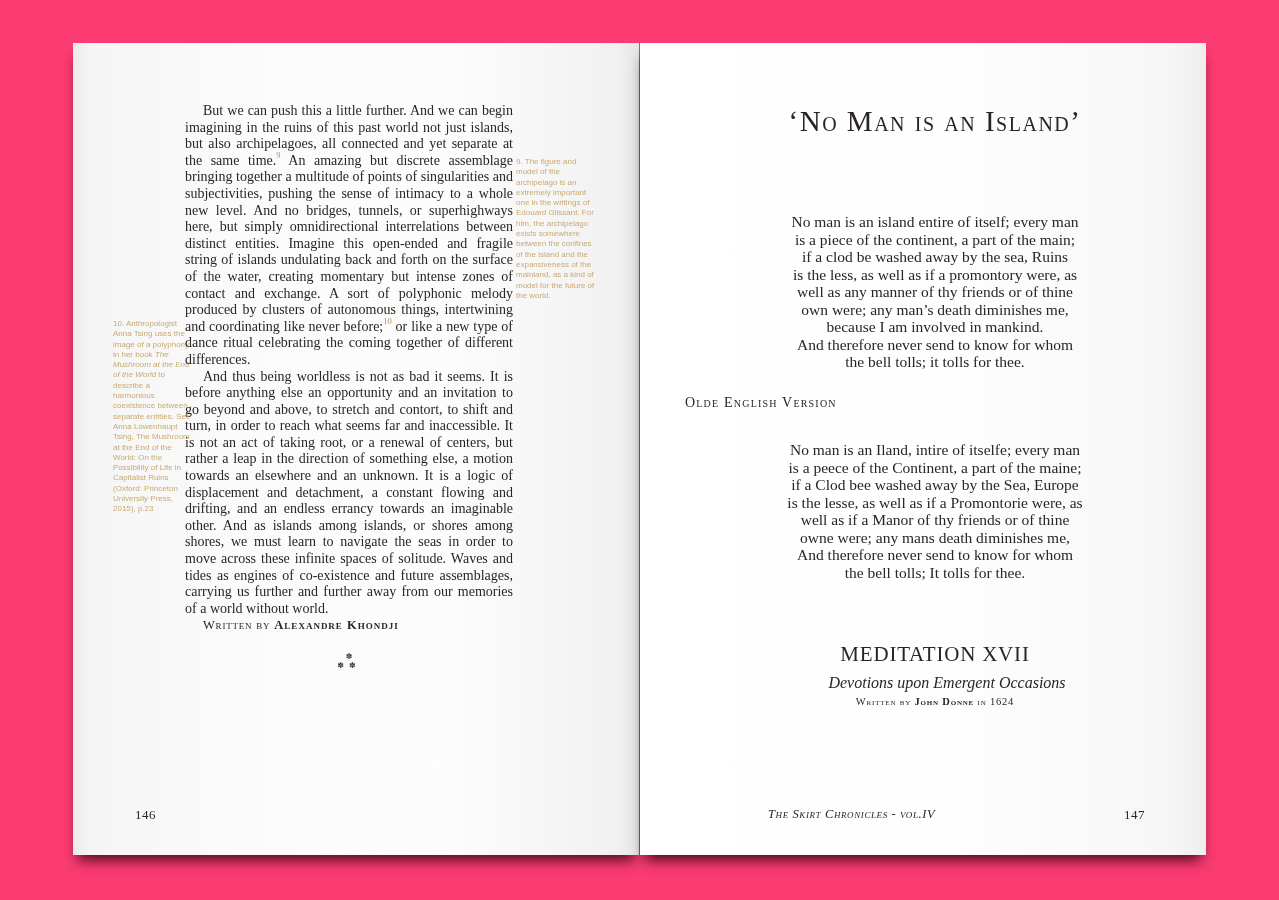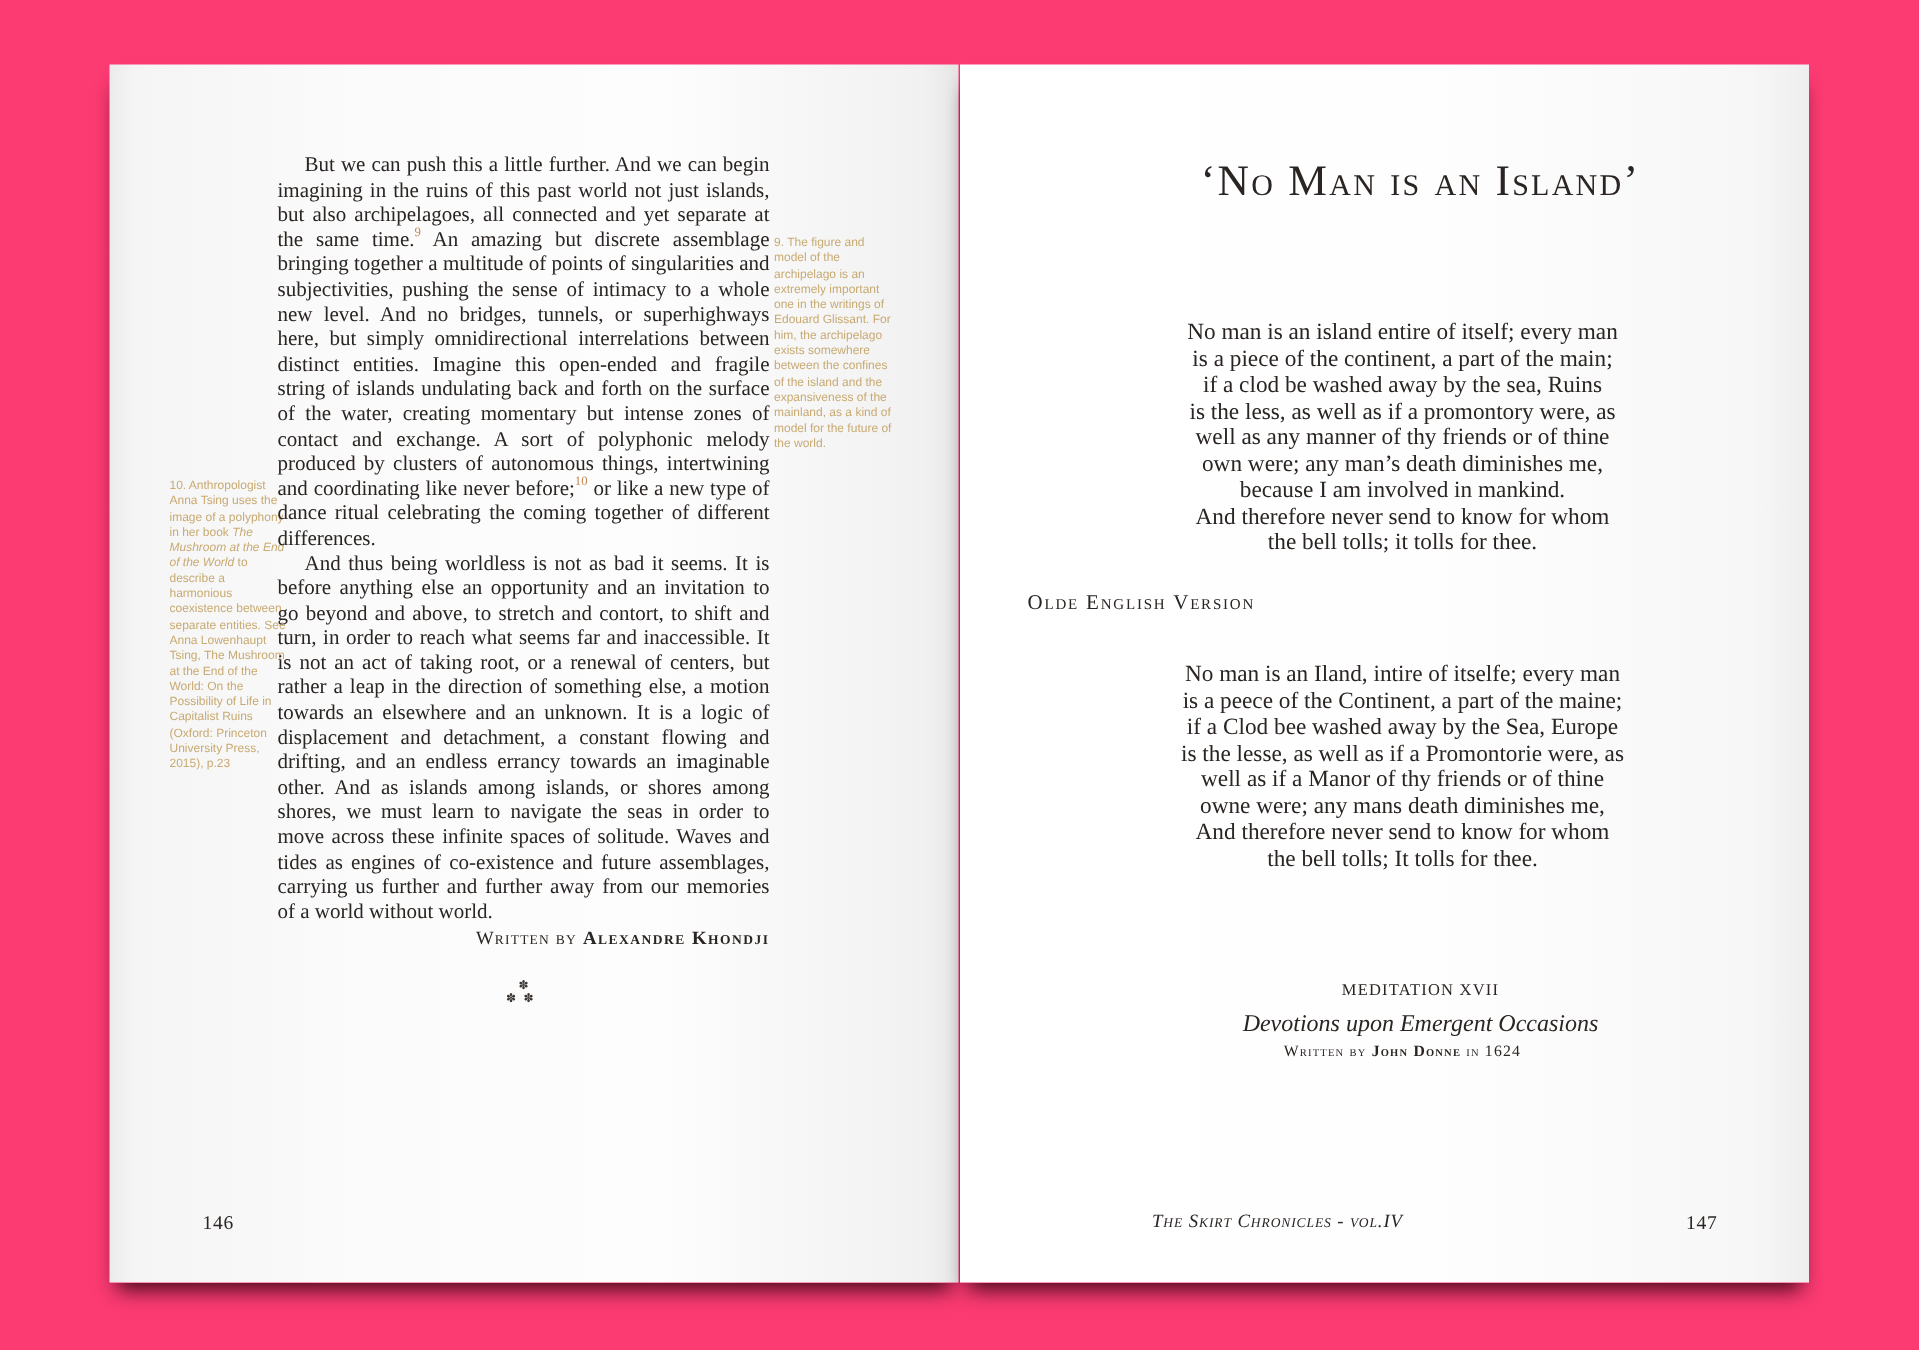--- a/index.html
+++ b/index.html
@@ -34,54 +34,54 @@
   .ital{font-style:italic;}
   .note{
     position:absolute;
     font-family:"Liberation Sans", sans-serif;
     font-size:8px;line-height:10.3px;
     color:#c8aa72;text-align:left;
   }
   .note-right{left:443px;top:114px;width:84px;}
   .note-left{left:40px;top:276px;width:78px;}
   .byline{
-    margin-top:26px;text-align:right;text-indent:0;
+    margin-top:26px;text-align:left;text-indent:0;
     font-variant:small-caps;letter-spacing:0.8px;font-size:12.5px;
   }
   .byline b{letter-spacing:1px;}
   .ornament{
     margin-top:18px;text-align:center;color:#3a3531;
     font-size:8px;line-height:9px;font-family:"DejaVu Sans", sans-serif;
   }
   .ornament .row2{letter-spacing:5px;}
   .pagenum{
     position:absolute;top:764px;font-size:13px;letter-spacing:0.5px;
   }
   .pagenum-left{left:62px;}
   .pagenum-right{left:484px;}
   
   .rp-title{
-    position:absolute;left:57px;top:62px;width:500px;text-align:center;
+    position:absolute;left:45px;top:62px;width:500px;text-align:center;
     font-variant:small-caps;font-size:29px;letter-spacing:1.5px;
     font-weight:normal;margin:0;
   }
   .quote{
     position:absolute;left:45px;width:500px;text-align:center;
     font-size:15.5px;line-height:17.5px;
   }
   .quote-modern{top:170px;}
   .quote-olde{top:398px;}
   .subhead{
     position:absolute;left:45px;top:352px;width:500px;
     font-variant:small-caps;font-size:14px;letter-spacing:1.2px;margin:0;
     font-weight:normal;
   }
   .med-title{
     position:absolute;left:45px;top:599px;width:500px;text-align:center;
-    font-size:11px;letter-spacing:0.8px;margin:12px;font-weight:normal;
+    font-size:21px;letter-spacing:0.8px;margin:0;font-weight:normal;
   }
   .med-sub{
     position:absolute;left:45px;top:619px;width:500px;text-align:center;
     font-style:italic;font-size:16px;margin:12px;
   }
   .credit{
     position:absolute;left:45px;top:653px;width:500px;text-align:center;
     font-variant:small-caps;font-size:10.5px;letter-spacing:0.8px;
   }
   .footer-title{

